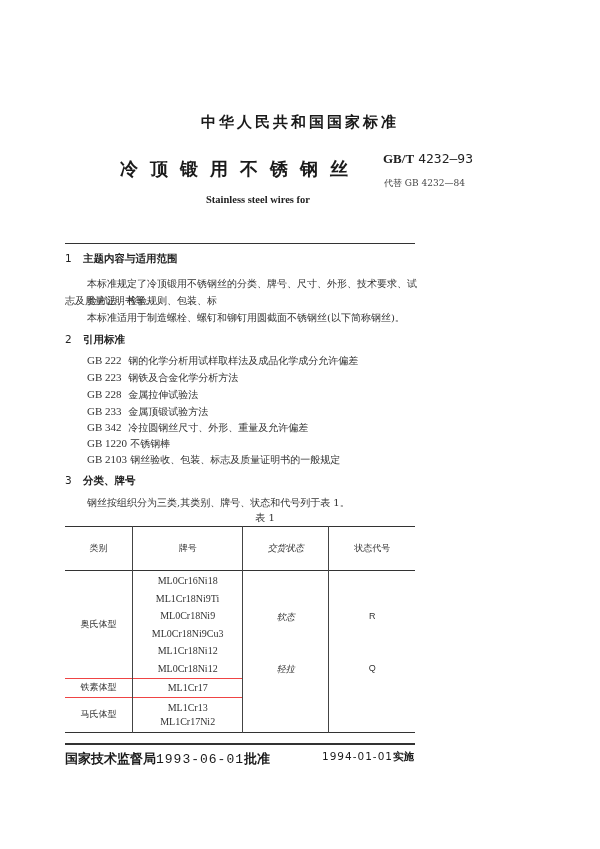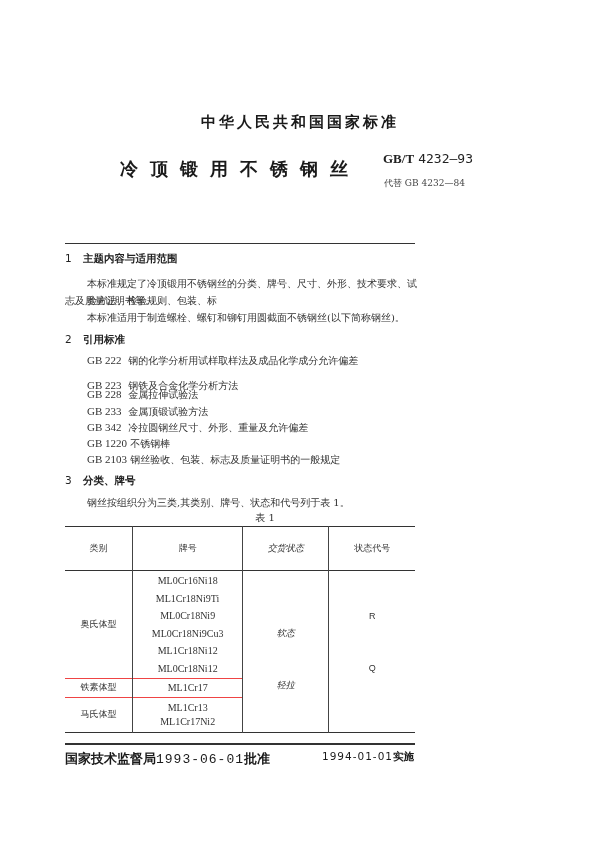--- a/index.html
+++ b/index.html
@@ -125,36 +125,37 @@
 <body>
 
 <div class="abs national">中华人民共和国国家标准</div>
 <div class="abs title-cn">冷顶锻用不锈钢丝</div>
 <div class="abs std-no">
   <b>GB/T</b>
   <span>4232—93</span>
 </div>
 <div class="abs replaces">代替 GB 4232—84</div>
 <div class="abs title-en">
+  <div>Stainless steel wires for</div>
 </div>
 
 <div class="abs rule" style="top:243px;"></div>
 
 <div class="abs h-sec" style="left:65px; top:252px;">
   <span class="num">1</span><span>主题内容与适用范围</span>
 </div>
 <div class="abs para" style="left:87px; top:275px; width:330px;">本标准规定了冷顶锻用不锈钢丝的分类、牌号、尺寸、外形、技术要求、试验方法、检验规则、包装、标</div>
 <div class="abs para" style="left:65px; top:292px;text-align:right;">志及质量证明书等。</div>
 <div class="abs para" style="left:87px; top:309px;">本标准适用于制造螺栓、螺钉和铆钉用圆截面不锈钢丝(以下简称钢丝)。</div>
 
 <div class="abs h-sec" style="left:65px; top:333px;">
   <span class="num">2</span><span>引用标准</span>
 </div>
 <div class="abs ref-row" style="top:354px;"><span class="code">GB 222</span> <span>钢的化学分析用试样取样法及成品化学成分允许偏差</span></div>
-<div class="abs ref-row" style="top:379px;"><span class="code">GB 223</span> <span>钢铁及合金化学分析方法</span></div>
+<div class="abs ref-row" style="top:371px;"><span class="code">GB 223</span> <span>钢铁及合金化学分析方法</span></div>
 <div class="abs ref-row" style="top:388px;"><span class="code">GB 228</span> <span>金属拉伸试验法</span></div>
 <div class="abs ref-row" style="top:405px;"><span class="code">GB 233</span> <span>金属顶锻试验方法</span></div>
 <div class="abs ref-row" style="top:421px;"><span class="code">GB 342</span> <span>冷拉圆钢丝尺寸、外形、重量及允许偏差</span></div>
 <div class="abs ref-row" style="top:437px;"><span class="code">GB 1220</span> <span>不锈钢棒</span></div>
 <div class="abs ref-row" style="top:453px;"><span class="code">GB 2103</span> <span>钢丝验收、包装、标志及质量证明书的一般规定</span></div>
 
 <div class="abs h-sec" style="left:65px; top:474px;">
   <span class="num">3</span><span>分类、牌号</span>
 </div>
 <div class="abs para" style="left:87px; top:494px;">钢丝按组织分为三类,其类别、牌号、状态和代号列于表 1。</div>
@@ -175,21 +176,21 @@
       <td class="c1">
         <div class="grade-list">
           <div>ML0Cr16Ni18</div>
           <div>ML1Cr18Ni9Ti</div>
           <div>ML0Cr18Ni9</div>
           <div>ML0Cr18Ni9Cu3</div>
           <div>ML1Cr18Ni12</div>
           <div>ML0Cr18Ni12</div>
         </div>
       </td>
-      <td class="c2" rowspan="3" style="vertical-align:top; padding-top:56px;">
+      <td class="c2" rowspan="3" style="vertical-align:top; padding-top:40px;">
         <div style="height:52px;">软态</div>
         <div>轻拉</div>
       </td>
       <td class="c3" rowspan="3" style="vertical-align:top; padding-top:40px; font-family:'Liberation Sans', sans-serif;">
         <div style="height:52px;">R</div>
         <div>Q</div>
       </td>
     </tr>
     <tr style="height:18px;">
       <td class="c0 bt">铁素体型</td>

